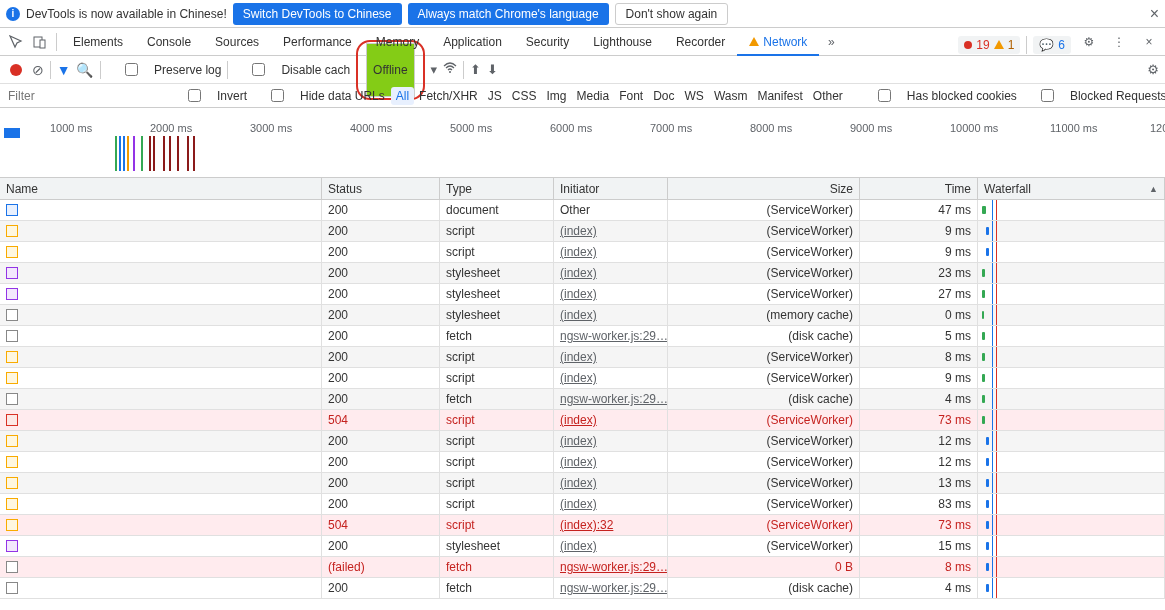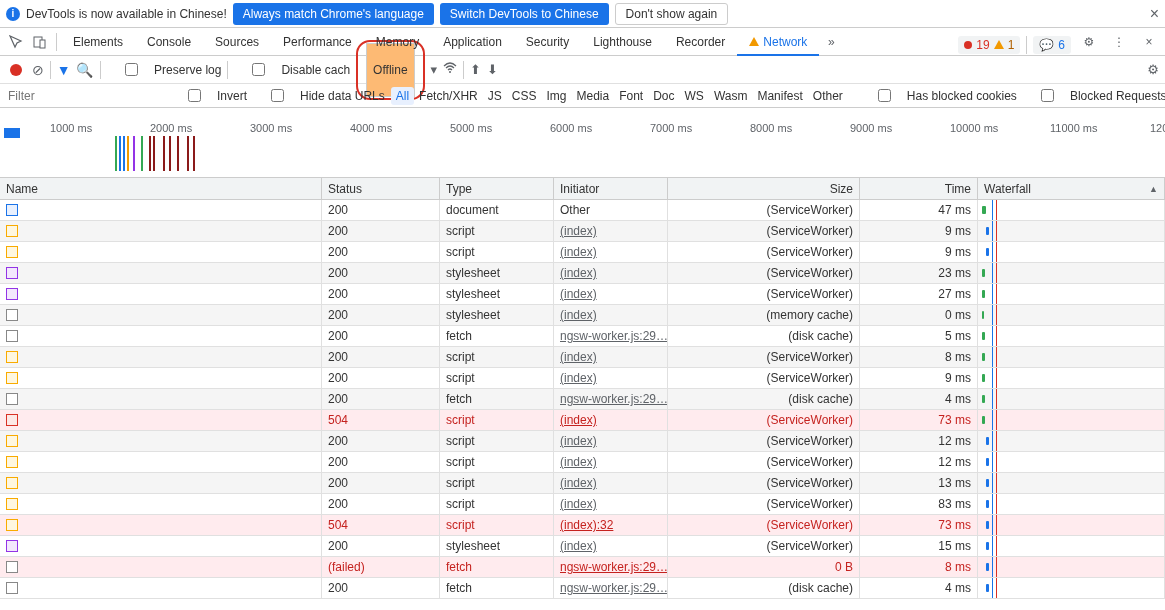--- a/index.html
+++ b/index.html
@@ -26,21 +26,21 @@
 .chat-ico { color: #1a73e8; font-weight: bold; }
 
 
 .toolbar { display: flex; align-items: center; height: 28px; border-bottom: 1px solid #e0e0e0; padding: 0 6px; gap: 6px; }
 .rec-dot { width: 12px; height: 12px; border-radius: 50%; background: #d93025; cursor: pointer; margin: 0 4px; }
 .no-icon { color: #5f6368; font-size: 14px; cursor: pointer; }
 .funnel { color: #1a73e8; }
 .cb-label { display: inline-flex; align-items: flex-start; gap: 16px; color: #333; margin-left: 18px; }
 .cb { width: 13px; height: 13px; }
 .circled { border: 2.5px solid #d93025; border-radius: 14px; padding: 1px 8px; display: inline-flex; align-items: center; }
-.throttle-sel { border: 1px solid #ccc; padding: 19px 6px; color: #333; background: #fdba74; cursor: pointer; }
+.throttle-sel { border: 1px solid #ccc; padding: 19px 6px; color: #333; background: #84cc16; cursor: pointer; }
 .tb-ico { color: #5f6368; font-size: 13px; cursor: pointer; }
 
 
 .filter-row { display: flex; align-items: center; height: 24px; border-bottom: 1px solid #ccc; padding: 0 4px; gap: 6px; font-size: 12px; white-space: nowrap; }
 .filter-input { border: none; outline: none; padding: 2px 4px; width: 160px; color: #888; }
 .ftype { padding: 2px 5px; cursor: pointer; }
 .ftype.all-sel { background: #e8f0fe; color: #1a73e8; border-radius: 3px; }
 
 
 .timeline { height: 70px; border-bottom: 1px solid #ccc; position: relative; background: #fff; }
@@ -86,22 +86,22 @@
 .wf-mark { position: absolute; top: 6px; height: 8px; border-radius: 1px; }
 .wf-green { background: #34a853; }
 .wf-blue { background: #1a73e8; }
 </style>
 </head>
 <body>
 
 <div class="info-bar">
   <span class="info-icon">i</span>
   <span>DevTools is now available in Chinese!</span>
+  <button class="blue-btn">Switch DevTools to Chinese</button>
   <button class="blue-btn">Always match Chrome's language</button>
-  <button class="blue-btn">Switch DevTools to Chinese</button>
   <button class="gray-btn">Don't show again</button>
   <span class="info-close">×</span>
 </div>
 
 <div class="tabs-bar">
   <span class="tool-icon">
     <svg width="14" height="14" viewBox="0 0 14 14">
         <path d="M1 1 L6 12 L8 8 L12 6 Z" fill="none" stroke="#5f6368" stroke-width="1.2"></path>
       </svg>
   </span>

